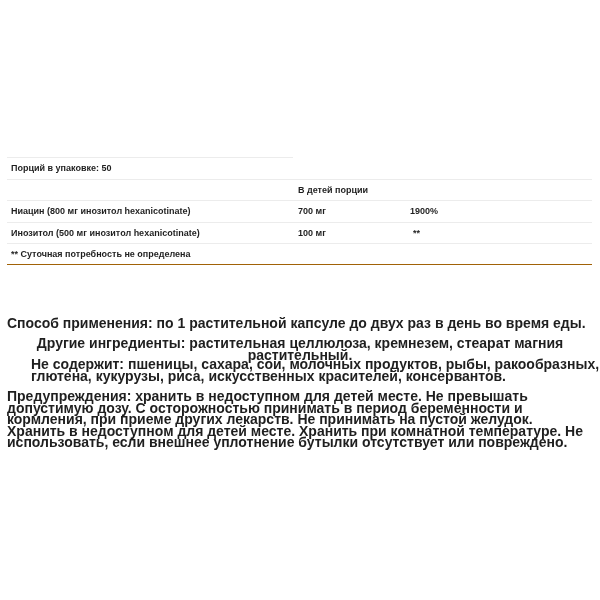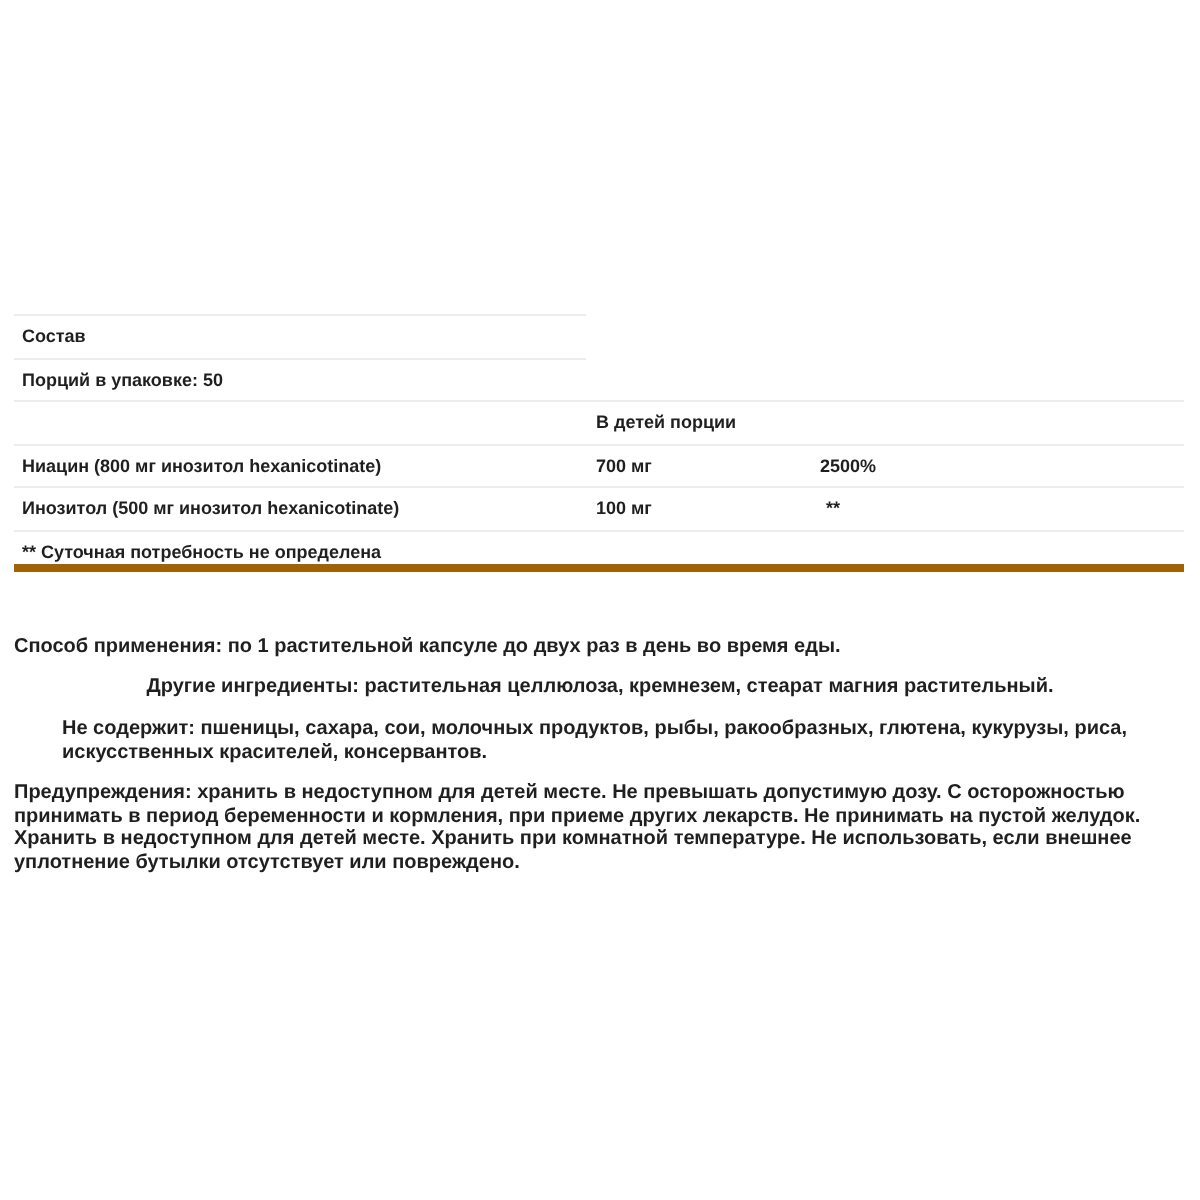--- a/index.html
+++ b/index.html
@@ -10,48 +10,45 @@
     }
     .facts {
       position: absolute; left: 7px; top: 157px; width: 585px;
     }
     .row {
       position: relative; height: 21.5px; box-sizing: border-box;
       font-size: 9px; font-weight: bold; line-height: 21.5px;
     }
     .row.short { width: 286px; border-top: 1px solid #ececec; }
     .row.full { width: 585px; border-top: 1px solid #ececec; }
-    .row.last { border-bottom: 4px solid #a16207; }
+    .row.last { border-bottom: 1px solid #a16207; }
     .c1 { position: absolute; left: 4px; top: 0; white-space: nowrap; }
     .c2 { position: absolute; left: 291px; top: 0; white-space: nowrap; }
     .c3 { position: absolute; left: 403px; top: 0; white-space: nowrap; }
     .c3.star { left: 406px; }
     .para {
       position: absolute; left: 7px; width: 586px;
-      font-size: 10px; font-weight: bold; line-height: 11.5px;
+      font-size: 14px; font-weight: bold; line-height: 11.5px;
       margin: 0;
     }
   </style>
 </head>
 <body>
 
 <div class="facts">
-  <div class="row short">
-    <span class="c1">Состав</span>
-  </div>
   <div class="row short">
     <span class="c1">Порций в упаковке:  50</span>
   </div>
   <div class="row full">
     <span class="c2">В детей порции</span>
   </div>
   <div class="row full">
     <span class="c1">Ниацин (800 мг инозитол hexanicotinate)</span>
     <span class="c2">700 мг</span>
-    <span class="c3">2500%</span>
+    <span class="c3">1900%</span>
   </div>
   <div class="row full">
     <span class="c1">Инозитол (500 мг инозитол hexanicotinate)</span>
     <span class="c2">100 мг</span>
     <span class="c3 star">**</span>
   </div>
   <div class="row full last">
     <span class="c1">** Суточная потребность не определена</span>
   </div>
 </div>

